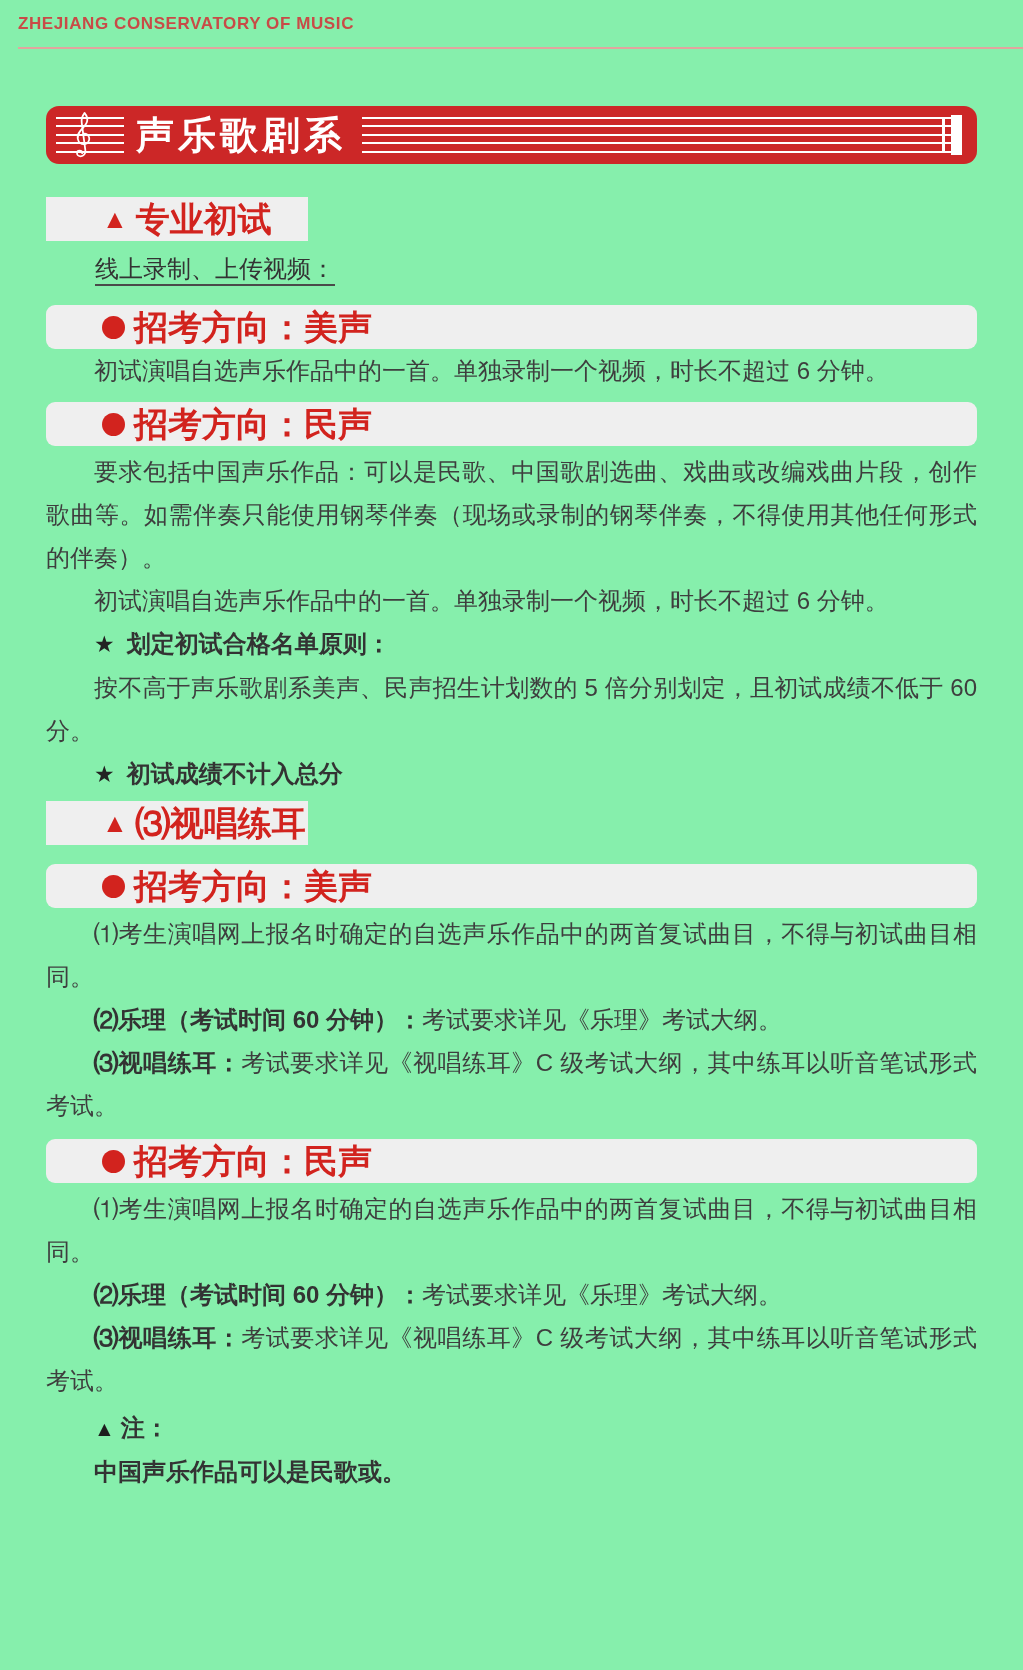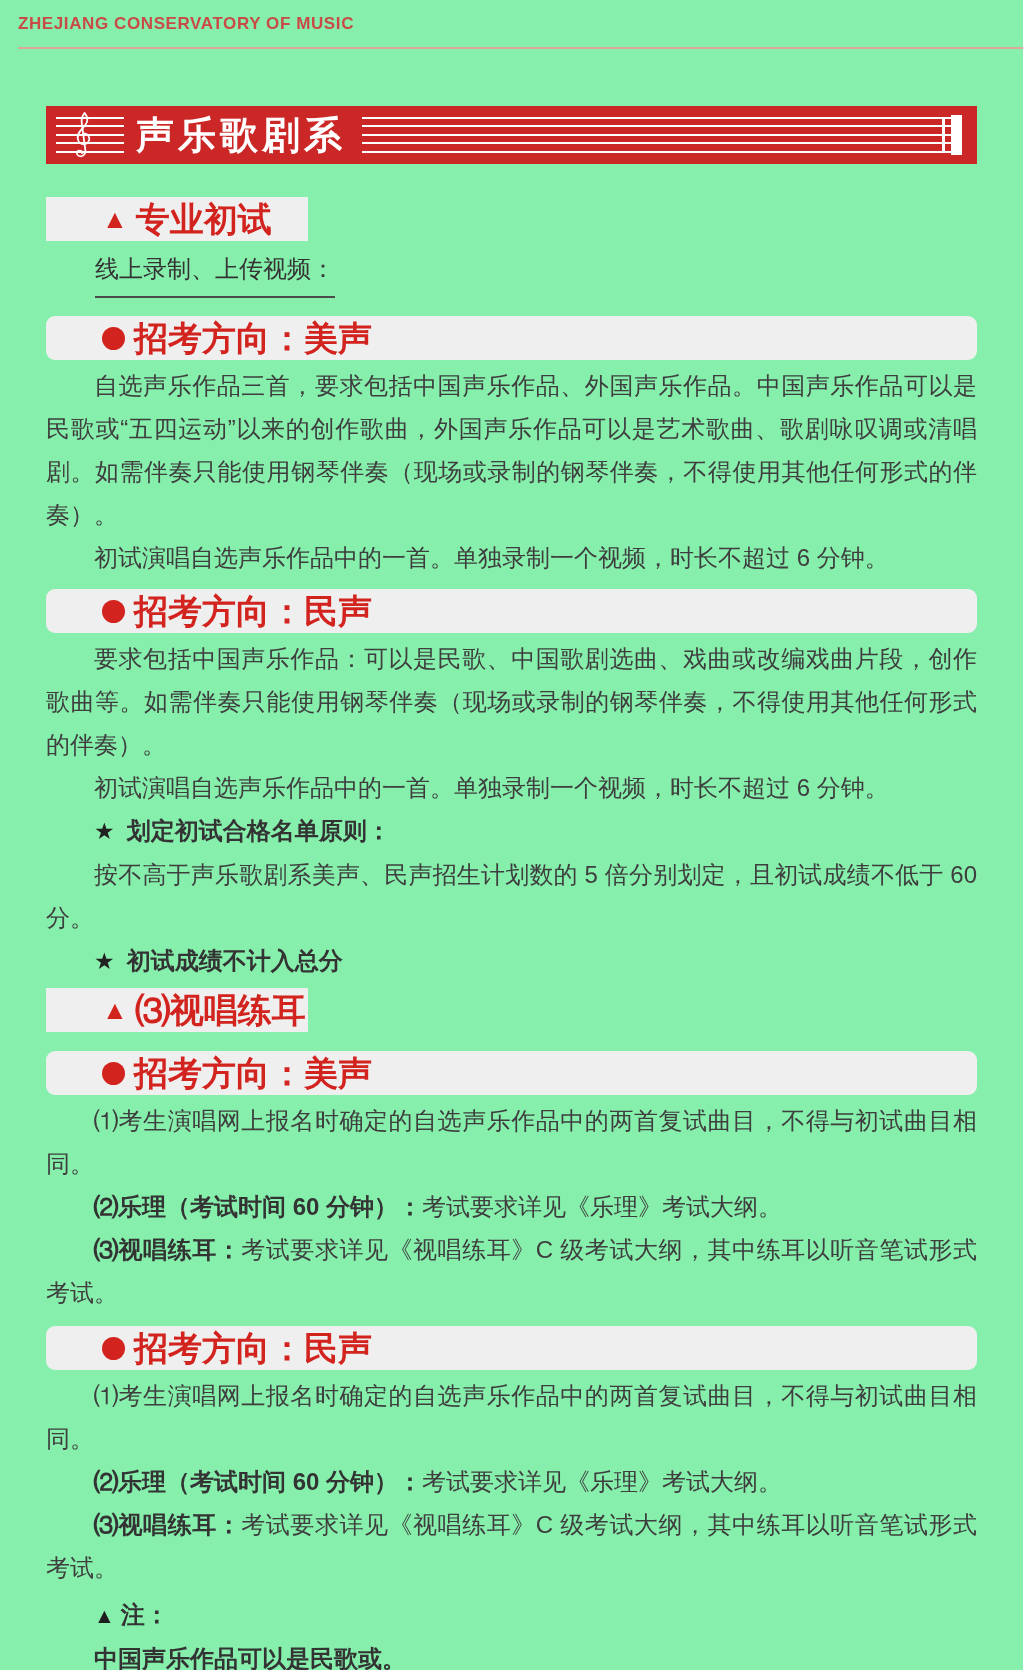--- a/index.html
+++ b/index.html
@@ -24,20 +24,21 @@
   .divider { height: 2px; background: #e2a59e; margin: 13px 0 0 18px; }
 
   
   .banner {
     height: 58px;
     margin: 57px 46px 0;
     background: #cc2727;
     display: flex;
     align-items: center;
     position: relative;
+    border-radius: 13px;
   }
   .clef-area { width: 72px; height: 100%; margin-left: 10px; position: relative; flex: none; }
   .staff {
     background-image: repeating-linear-gradient(to bottom, #ffffff 0, #ffffff 2px, transparent 2px, transparent 8.5px);
   }
   .staff-left { position: absolute; left: 0; right: 4px; top: 11px; height: 36px; }
   .clef-svg { position: absolute; left: 16px; top: 3px; height: 52px; width: 22px; }
   .banner-title {
     font-size: 38px;
     font-weight: 700;
@@ -79,21 +80,21 @@
   }
   .indent { text-indent: 2em; }
   .bold { font-weight: 700; color: #333; }
   .body b { font-weight: 700; color: #333; }
 
   .subtitle-row { margin: 13px 0 0 95px; line-height: 30px; }
   .underlined {
     display: inline-block;
     font-size: 24px;
     color: #333;
-    padding-bottom: 12px;
+    padding-bottom: 0;
     border-bottom: 2px solid #4a4a4a;
   }
 
   .star { font-size: 23px; margin-right: 12px; color: #222; }
   .note-tri { font-size: 21px; margin-right: 6px; color: #1e1e1e; }
 
   
   .mt4  { margin-top: 4px; }
   .mt5  { margin-top: 5px; }
   .mt10 { margin-top: 10px; }
@@ -131,21 +132,20 @@
   </div>
 
   <div class="subtitle-row">
     <span class="underlined">线上录制、上传视频：</span>
   </div>
 
   <div class="sec-box full mt18">
     <span class="dot"></span>
     <span class="sec-title">招考方向：美声</span>
   </div>
-  <p class="body indent mt4">自选声乐作品三首，要求包括中国声乐作品、外国声乐作品。中国声乐作品可以是民歌或“五四运动”以来的创作歌曲，外国声乐作品可以是艺术歌曲、歌剧咏叹调或清唱剧。如需伴奏只能使用钢琴伴奏（现场或录制的钢琴伴奏，不得使用其他任何形式的伴奏）。</p>
   <p class="body indent">初试演唱自选声乐作品中的一首。单独录制一个视频，时长不超过 6 分钟。</p>
 
   <div class="sec-box full mt10">
     <span class="dot"></span>
     <span class="sec-title">招考方向：民声</span>
   </div>
   <p class="body indent mt4">要求包括中国声乐作品：可以是民歌、中国歌剧选曲、戏曲或改编戏曲片段，创作歌曲等。如需伴奏只能使用钢琴伴奏（现场或录制的钢琴伴奏，不得使用其他任何形式的伴奏）。</p>
   <p class="body indent">初试演唱自选声乐作品中的一首。单独录制一个视频，时长不超过 6 分钟。</p>
 
   <p class="body indent bold"><span class="star">★</span><span>划定初试合格名单原则：</span></p>

